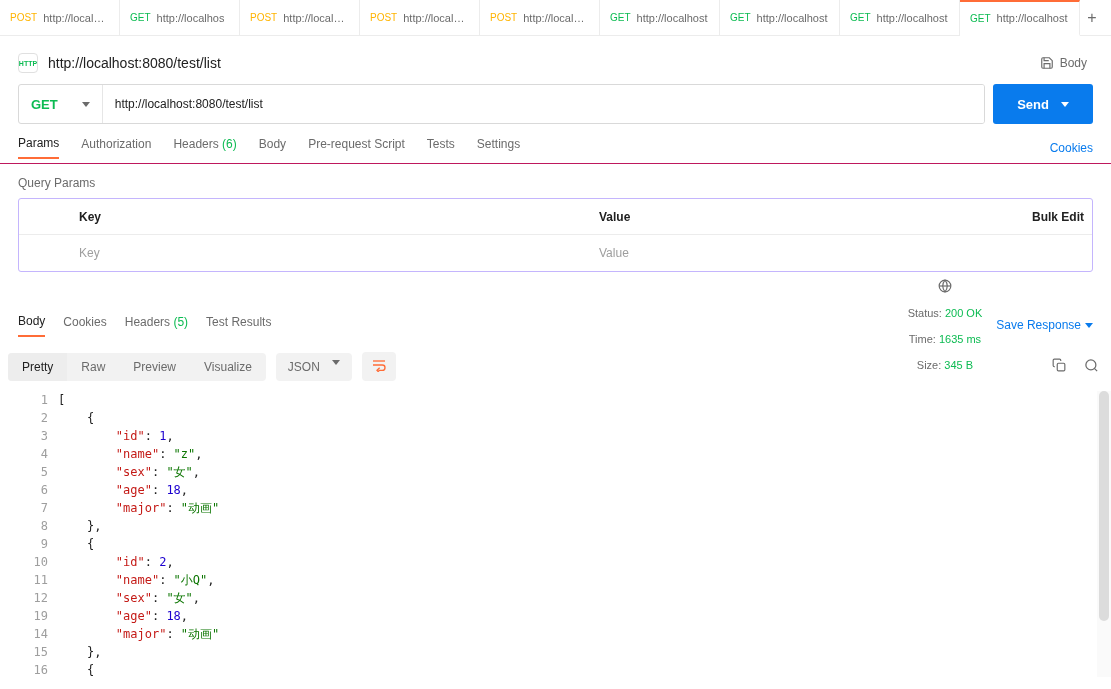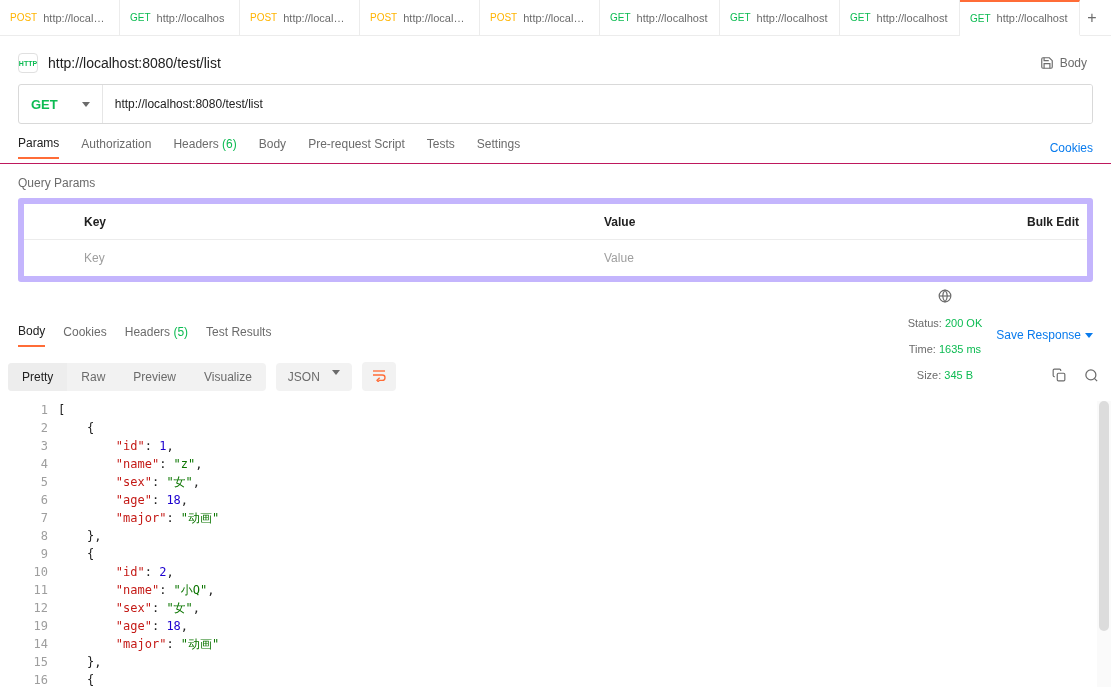--- a/index.html
+++ b/index.html
@@ -33,21 +33,21 @@
 
 .req-tabs-row { display: flex; align-items: center; padding: 0 18px; border-bottom: 1px solid #be185d; height: 32px; }
 .req-tab { padding: 0 0 7px; margin-right: 22px; color: #6b6b6b; font-size: 12px; cursor: pointer; }
 .req-tab.active { color: #212121; border-bottom: 2px solid #ff6c37; }
 .req-tab .cnt { color: #0cbb52; }
 .req-tabs-row .spacer { flex: 1; }
 .cookies-link { color: #097bed; font-size: 12px; cursor: pointer; }
 
 
 .section-title { padding: 12px 18px 8px; font-size: 12px; color: #6b6b6b; }
-.params-table { margin: 0 18px; border: 6px solid #c4b5fd; border-radius: 3px; }
+.params-table { margin: 0 18px; border: 1px solid #c4b5fd; border-radius: 3px; }
 .params-head, .params-row { display: flex; align-items: center; height: 36px; }
 .params-head { border-bottom: 1px solid #ececec; font-weight: 600; color: #212121; font-size: 12px; }
 .pcell { padding: 0 12px; }
 .pcell.pad { width: 48px; }
 .pcell.key { flex: 0 0 520px; }
 .pcell.val { flex: 1; }
 .pcell.act { width: 72px; text-align: right; font-weight: 600; font-size: 12px; cursor: pointer; white-space: nowrap; }
 .params-row .pcell { color: #9e9e9e; }
 
 
@@ -144,20 +144,24 @@
 </div>
 
 <div class="url-row">
   <div class="url-box">
     <div class="method-select">
       <span class="val">GET</span>
       <span class="chev"></span>
     </div>
     <input class="url-input" value="http://localhost:8080/test/list" style="">
   </div>
+  <button class="send-btn">
+    <span>Send</span>
+    <span class="chev wh"></span>
+  </button>
 </div>
 
 <div class="req-tabs-row">
   <div class="req-tab active">Params</div>
   <div class="req-tab">Authorization</div>
   <div class="req-tab">
     <span>Headers</span>
     <span class="cnt">(6)</span>
   </div>
   <div class="req-tab">Body</div>

